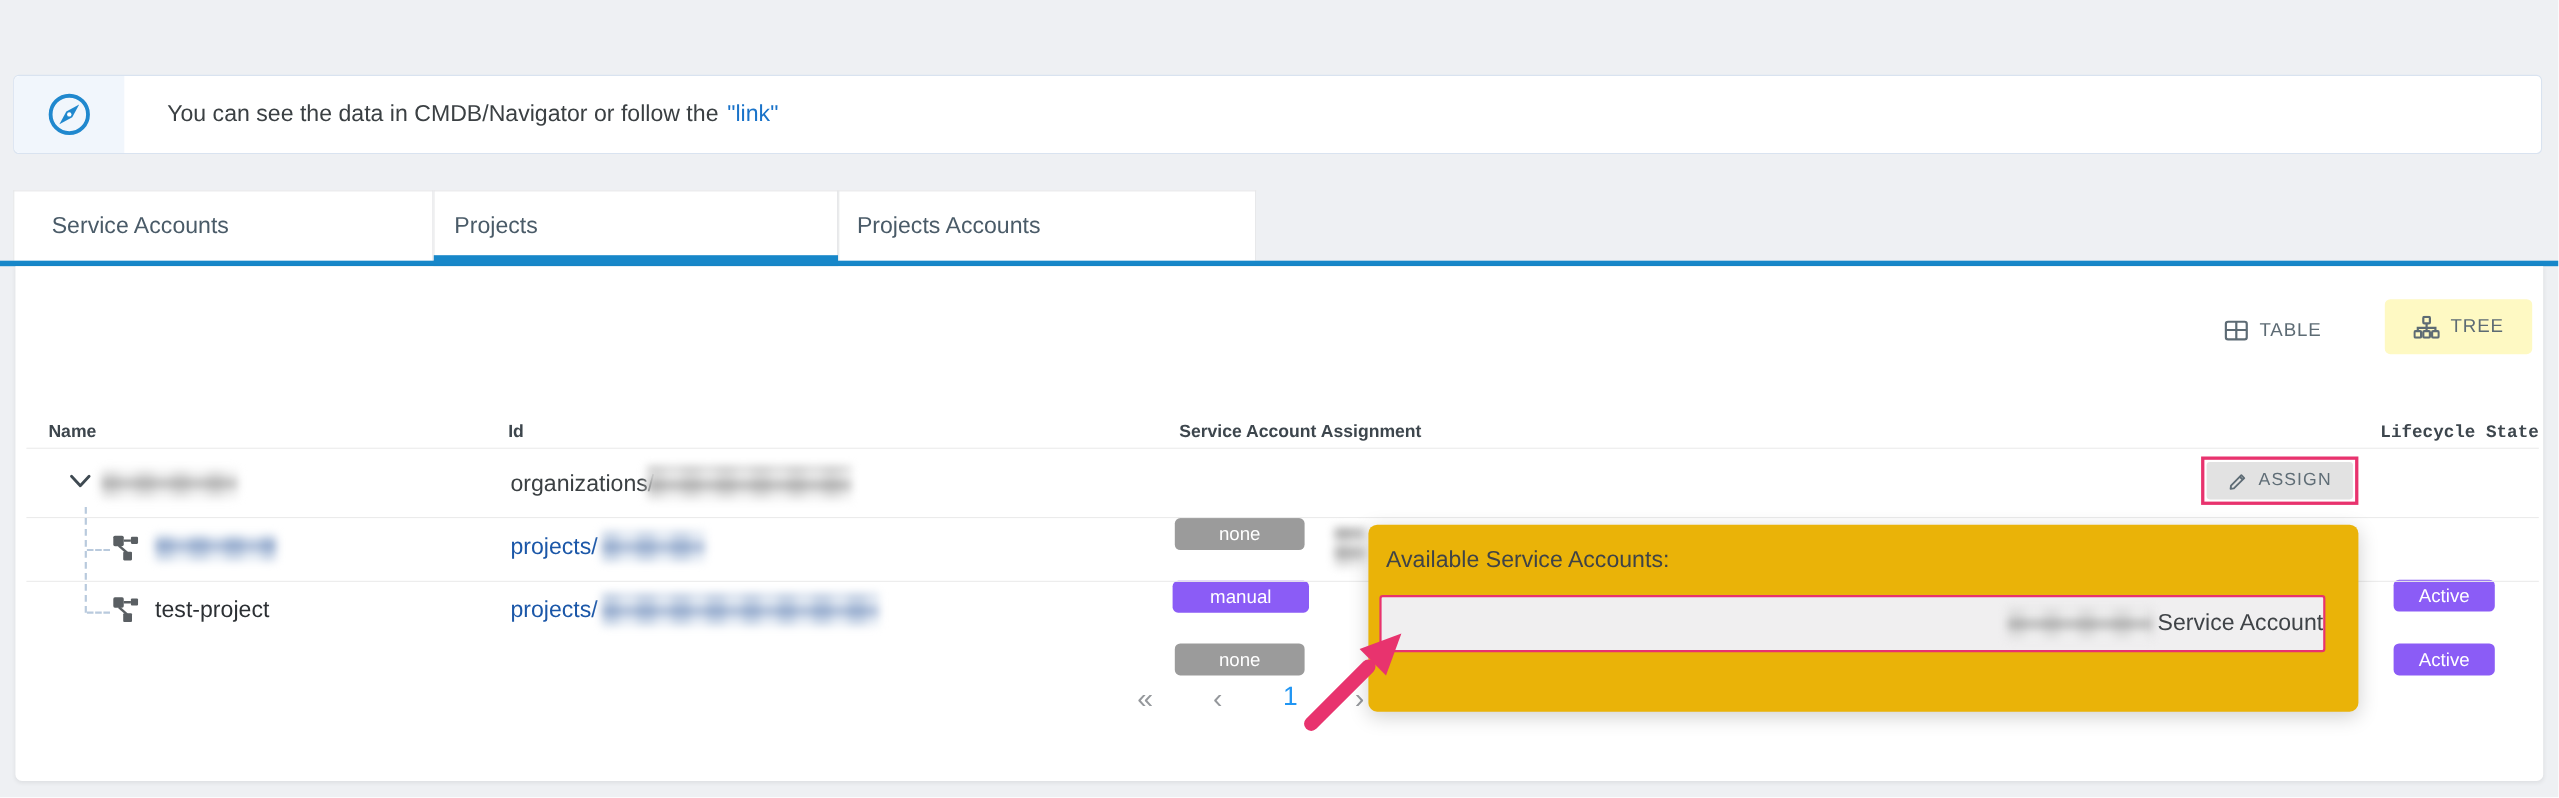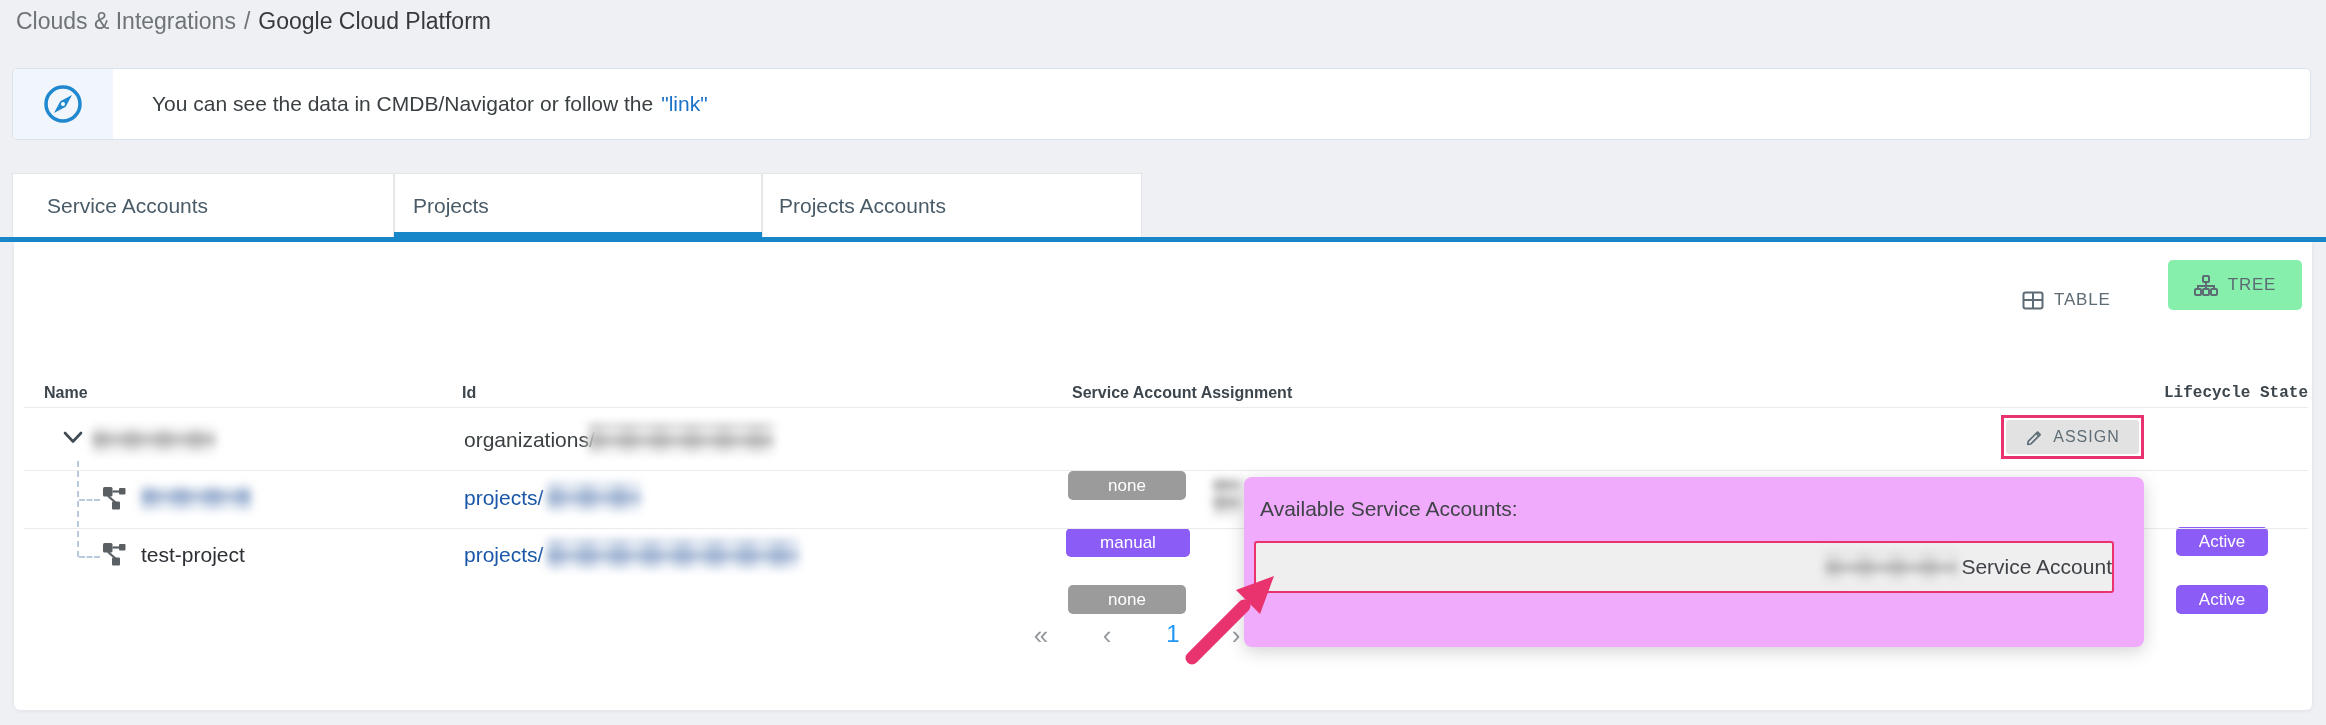--- a/index.html
+++ b/index.html
@@ -50,22 +50,22 @@
     background:#ffffff; border-radius:0 0 6px 6px;
     box-shadow:0 1px 4px rgba(0,0,0,0.07); z-index:1;
   }
   
   .table-btn{
     position:absolute; left:2022px; top:281px; height:38px; z-index:2;
     display:flex; align-items:center; gap:10px;
     color:#5d6b74; font-size:17px; letter-spacing:0.8px; cursor:pointer;
   }
   .tree-btn{
-    position:absolute; left:2168px; top:260px; width:134px; height:50px; z-index:2;
-    background:#86efac; border-radius:5px;
+    position:absolute; left:2168px; top:272px; width:134px; height:50px; z-index:2;
+    background:#fef9c3; border-radius:5px;
     display:flex; align-items:center; justify-content:center; gap:10px;
     color:#5d6b74; font-size:17px; letter-spacing:0.8px; cursor:pointer;
   }
   
   .th{position:absolute; top:384px; font-size:16px; font-weight:700; color:#3d464d; z-index:2;}
   .hline{position:absolute; height:1px; background:#ebebeb; z-index:2;}
   .cell{position:absolute; font-size:21px; z-index:2; white-space:nowrap;}
   .id-link{color:#1b57a8; cursor:pointer;}
   .badge{
     position:absolute; height:29px; z-index:2; border-radius:5px;
@@ -107,42 +107,39 @@
   }
   
   .page-item{
     position:absolute; top:620px; width:36px; text-align:center; z-index:2;
     font-size:26px; color:#95989c; cursor:pointer; user-select:none;
   }
   .page-item.current{color:#2196f3;}
   
   .popup{
     position:absolute; left:1244px; top:477px; width:900px; height:170px;
-    background:#f0abfc; border-radius:8px;
+    background:#eab308; border-radius:8px;
     box-shadow:0 4px 18px rgba(0,0,0,0.18); z-index:20;
   }
   .popup-title{position:absolute; left:16px; top:20px; font-size:21px; color:#3f4347;}
   .sa-option{
     position:absolute; left:10px; top:64px; width:860px; height:52px;
     background:#f0eff0; border:2px solid #e8336e; border-radius:3px;
     box-sizing:border-box; display:flex; align-items:center; padding-left:18px;
     cursor:pointer;
     justify-content:flex-end;
   }
   .sa-option-label{font-size:21px; color:#3f4347; margin-left:4px;}
   .arrow-svg{position:absolute; left:1180px; top:566px; z-index:30; pointer-events:none;}
 </style>
 </head>
 <body>
 
 <div class="screen">
 
-  <div class="breadcrumb">
-    <span class="crumb-section">Clouds &amp; Integrations</span><span class="crumb-sep">/</span><span class="crumb-page">Google Cloud Platform</span>
-  </div>
 
   <div class="banner">
     <div class="banner-icon-area">
       <span style="display:flex;">
         <svg width="44" height="44" viewBox="0 0 44 44">
           <circle cx="22" cy="22" r="17" fill="none" stroke="#2088ce" stroke-width="3.5"></circle>
           <polygon points="31,13 24.7,24.7 13,31 19.3,19.3" fill="#2088ce"></polygon>
           <circle cx="22" cy="22" r="2" fill="#ffffff"></circle>
         </svg>
       </span>

